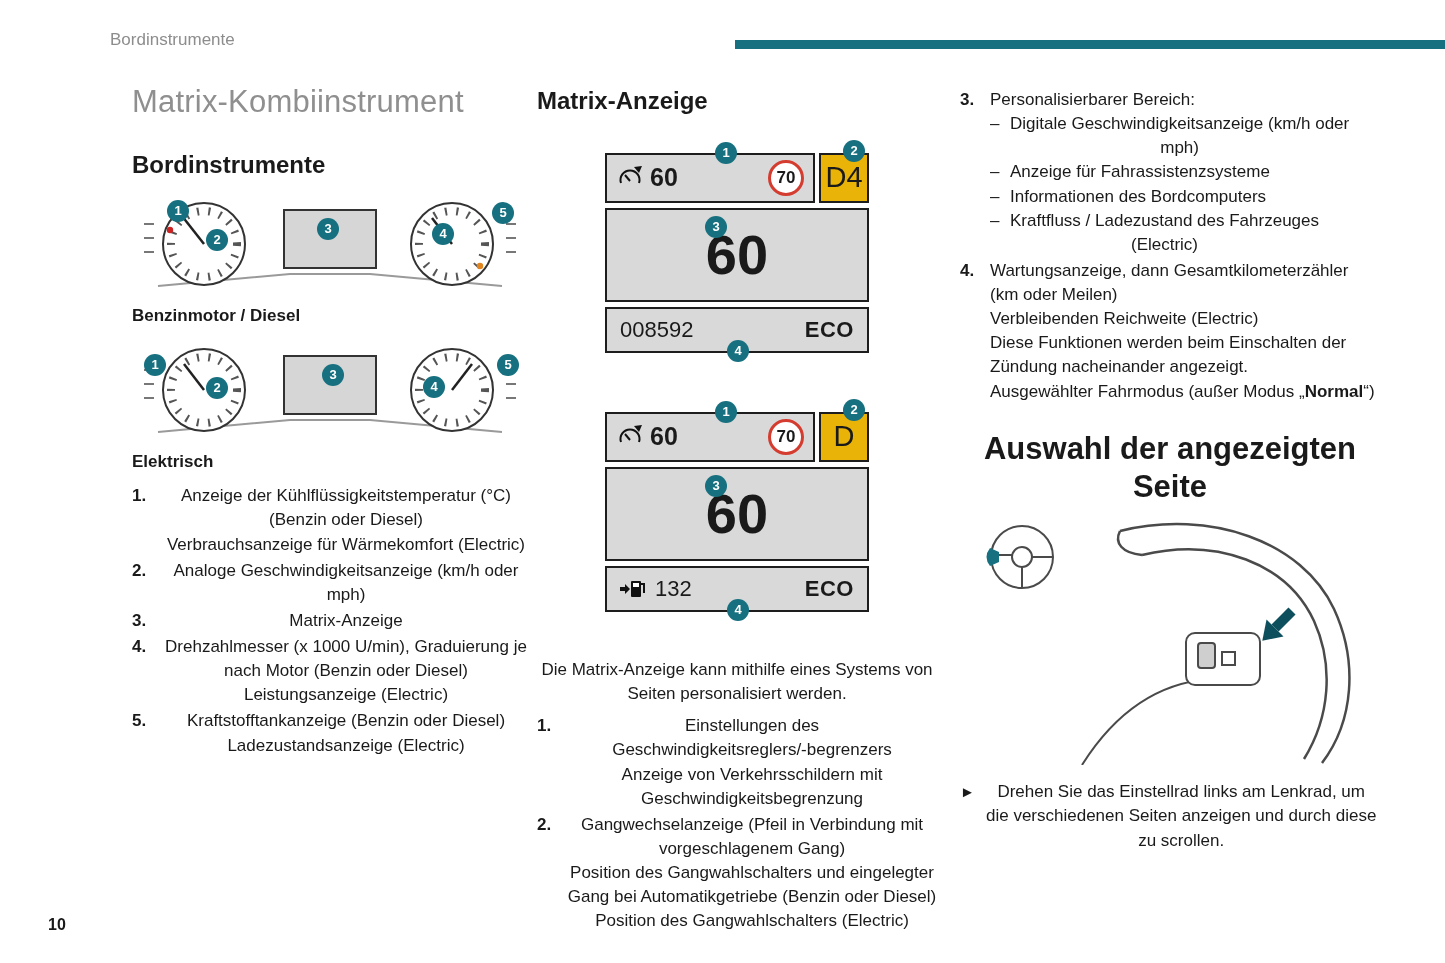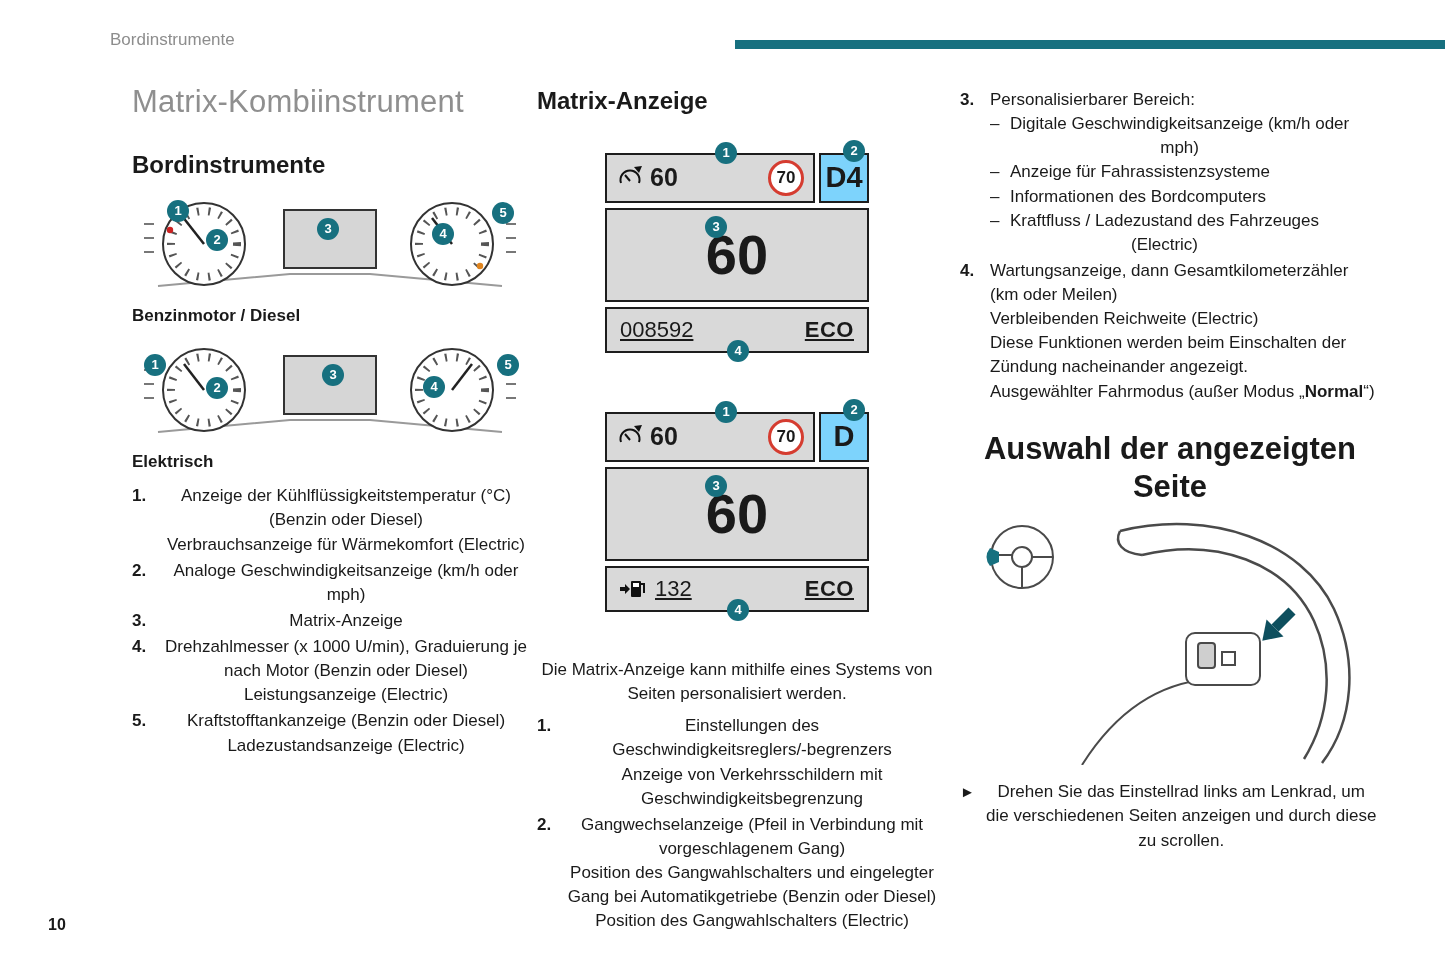--- a/index.html
+++ b/index.html
@@ -37,28 +37,28 @@
   .sub .dash { flex:0 0 20px; }
 
   .matrix { position:relative; width:264px; margin:0 auto 24px; padding:13px 0 22px; }
   .md-top { display:flex; gap:4px; height:50px; }
   .md-main { flex:1; background:#d9d9d9; border:2px solid #1d1d1d;
              display:flex; align-items:center; padding:0 9px; }
   .md-speed { font-size:25px; font-weight:600; margin-left:7px; }
   .limit { margin-left:auto; width:36px; height:36px; border-radius:50%;
            border:3px solid #4d7c0f; background:#fff; display:flex;
            align-items:center; justify-content:center; font-size:17px; font-weight:600; }
-  .md-gear { flex:0 0 50px; background:#7dd3fc; border:2px solid #1d1d1d;
+  .md-gear { flex:0 0 50px; background:#eab308; border:2px solid #1d1d1d;
              display:flex; align-items:center; justify-content:center;
-             font-size:29px; font-weight:bold; }
+             font-size:29px; font-weight:normal; }
   .md-big { height:94px; margin-top:5px; background:#d9d9d9; border:2px solid #1d1d1d;
             display:flex; align-items:center; justify-content:center;
             font-size:56px; font-weight:600; }
   .md-bot { height:46px; margin-top:5px; background:#d9d9d9; border:2px solid #1d1d1d;
-            display:flex; align-items:center; padding:0 13px; font-size:22px;text-decoration:underline; }
+            display:flex; align-items:center; padding:0 13px; font-size:22px; }
   .md-bot .fi { margin-right:8px; display:flex; align-items:center; }
   .md-eco { margin-left:auto; font-weight:600; letter-spacing:.5px; }
 
   .h2b { font-size:31px; font-weight:bold; line-height:1.25; margin:26px 0 8px; }
   .wheelfig { width:400px; margin:4px auto 8px; }
   .footer-line { display:flex; margin-top:4px; }
   .footer-line .arr { flex:0 0 26px; padding-top:1px; font-size:15px; }
 </style>
 </head>
 <body>

